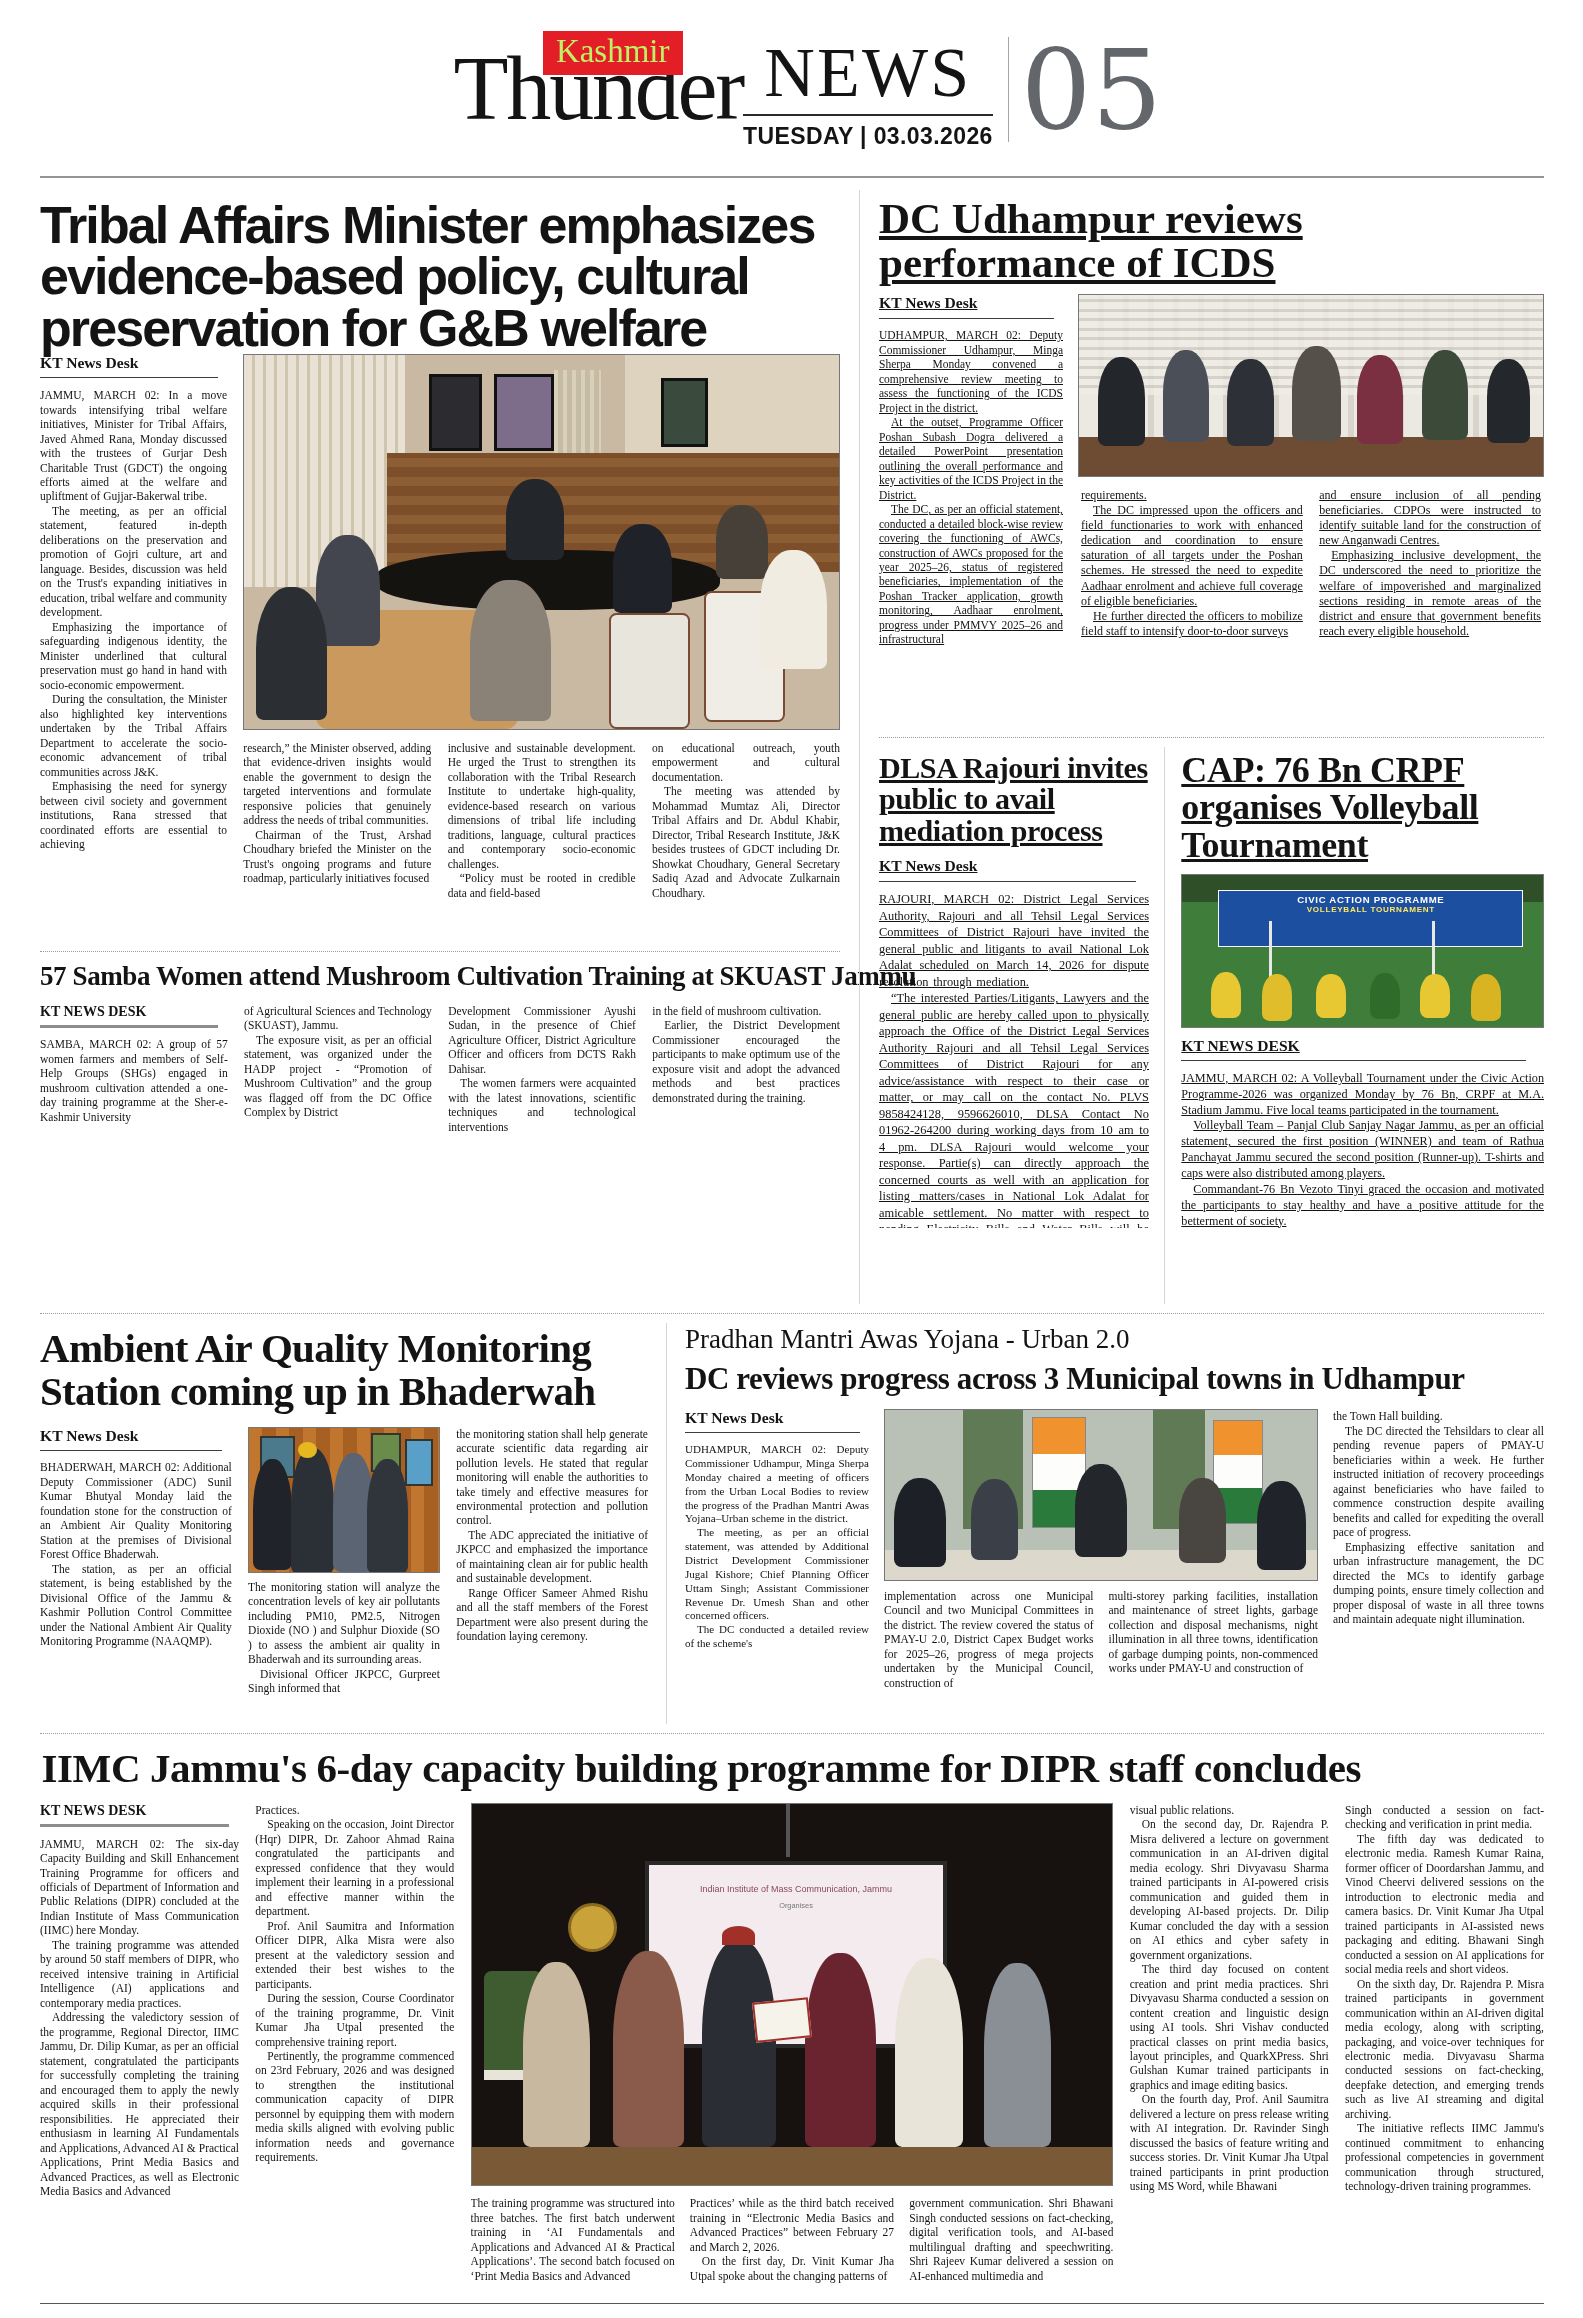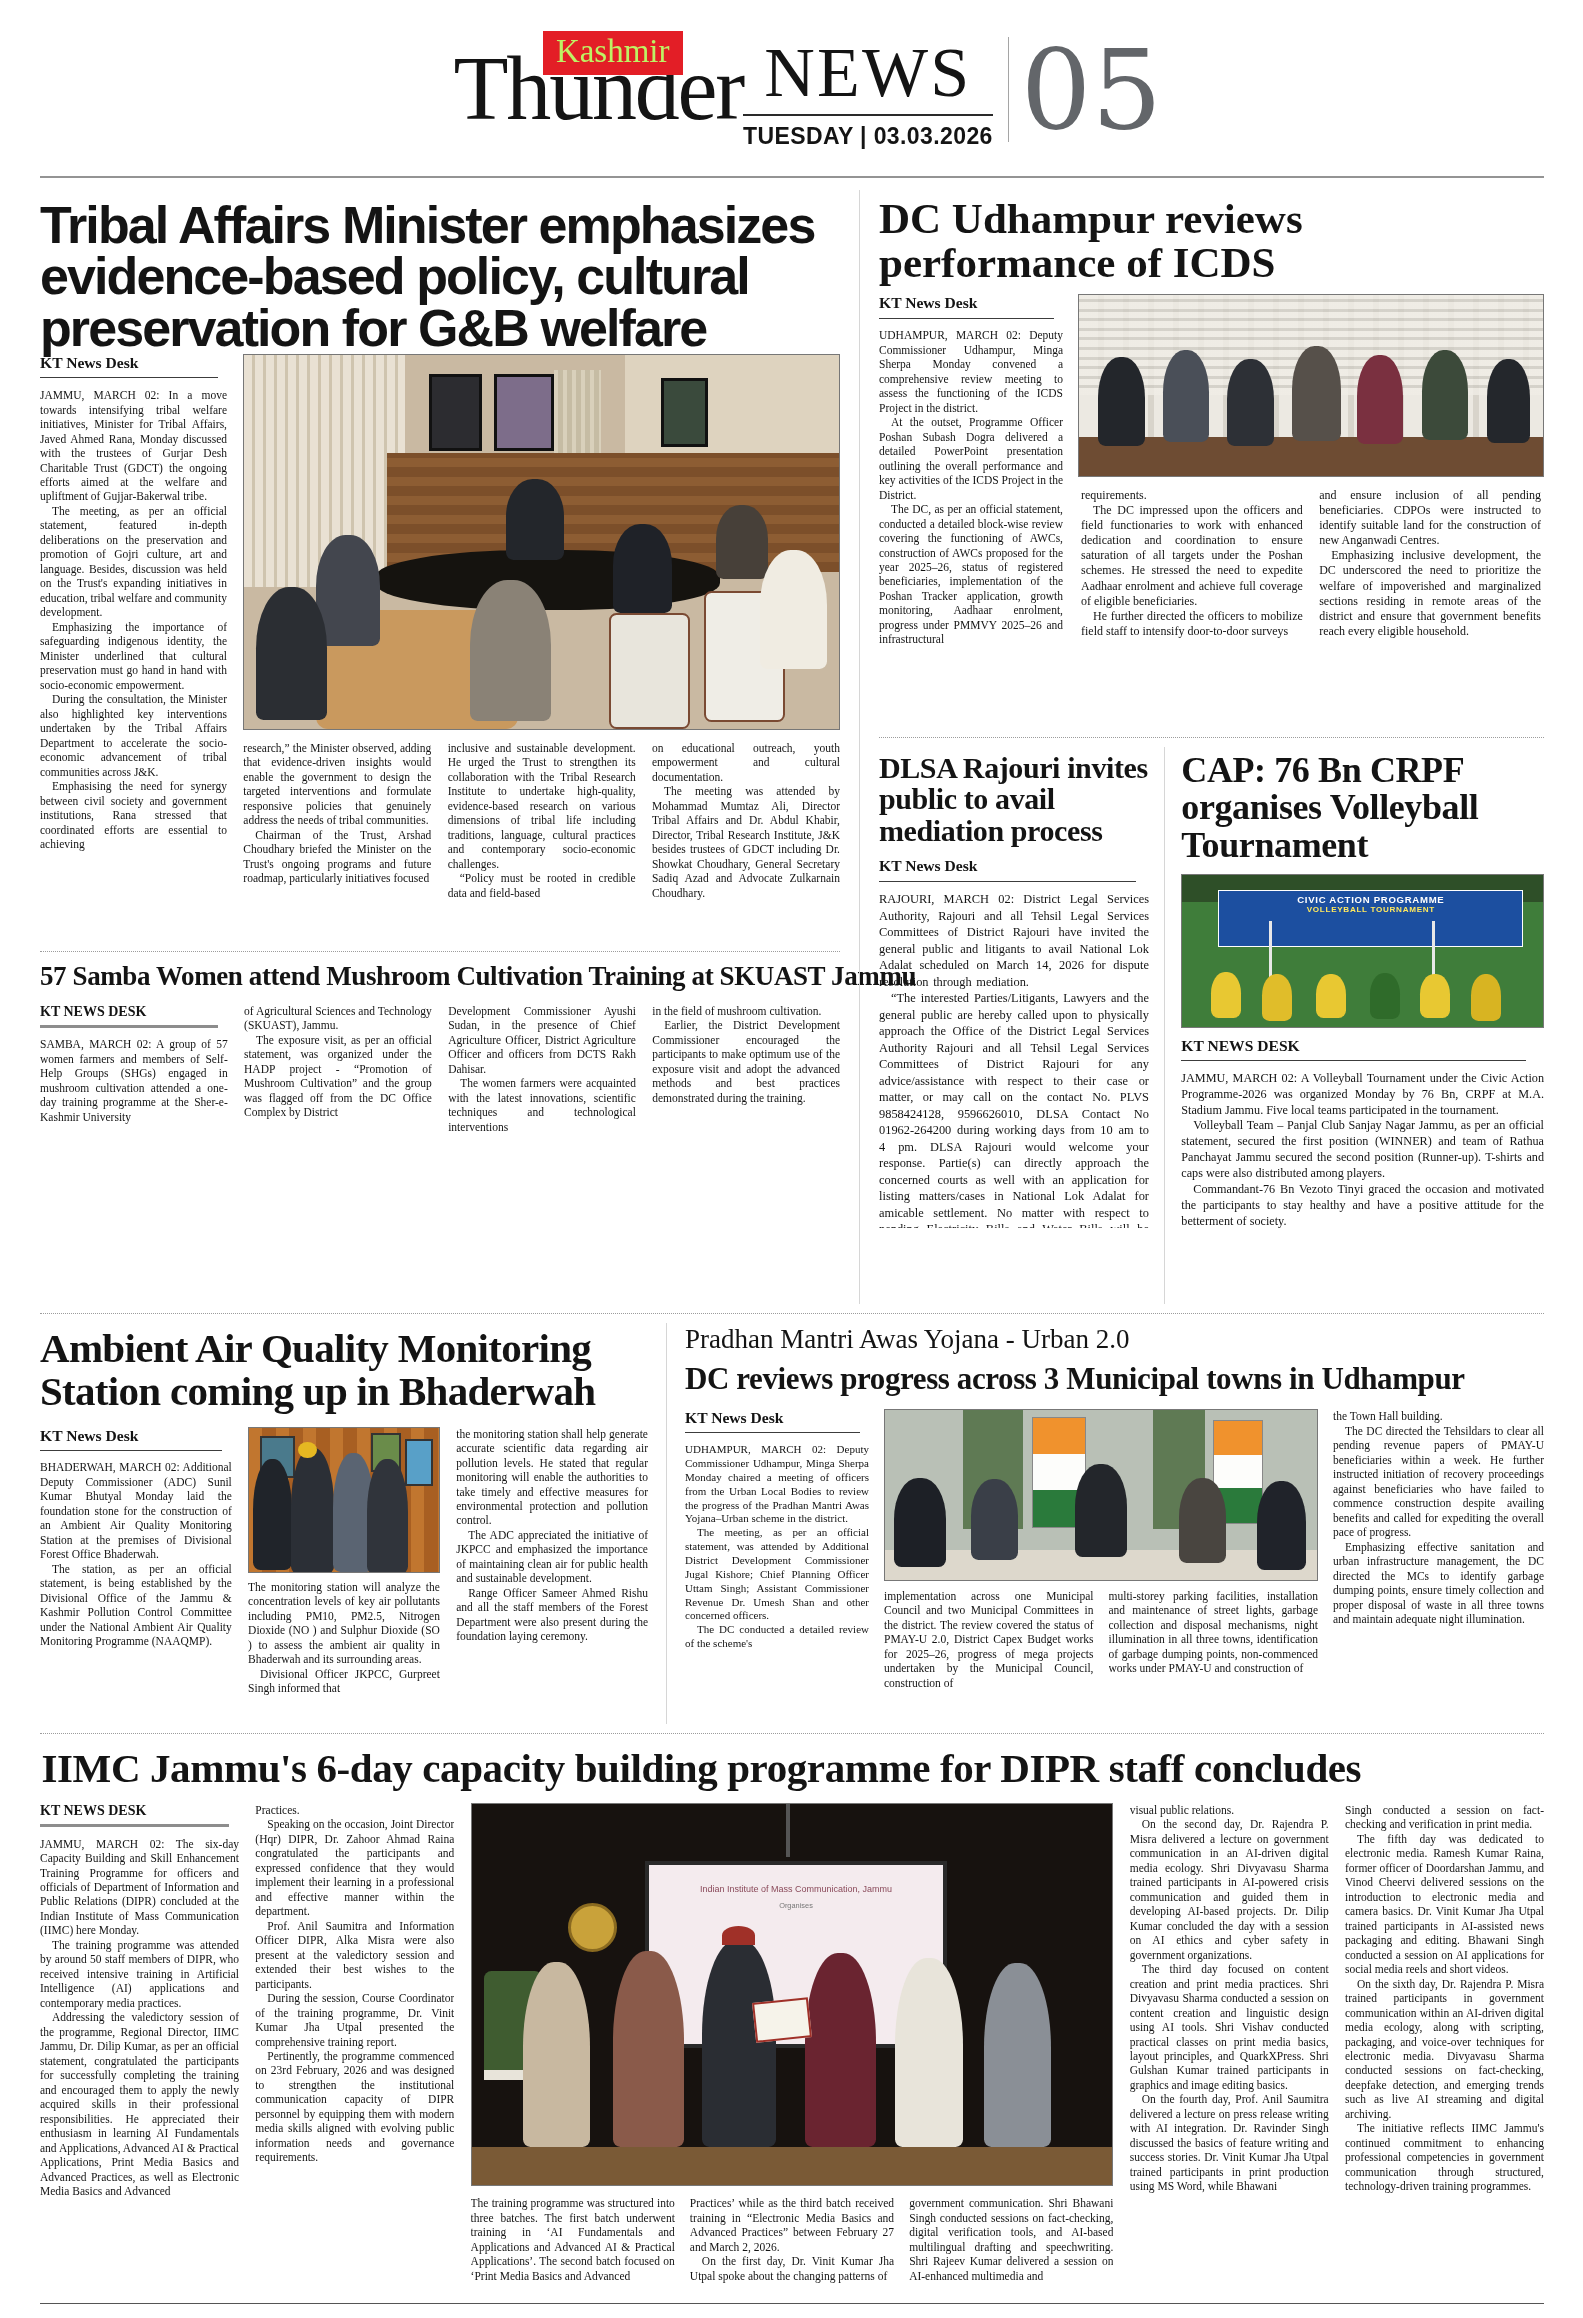--- a/index.html
+++ b/index.html
@@ -33,21 +33,21 @@
   .h-sans{font-family:"Liberation Sans",sans-serif;font-weight:bold;letter-spacing:-1.9px;
       line-height:.99;white-space:pre-line;}
   .h-serif{font-family:"Liberation Serif",serif;font-weight:bold;white-space:pre-line;}
   .dotdiv{border-top:1.5px dotted #9c9c9c;margin:9px 0;}
   .photo{position:relative;overflow:hidden;border:0.7px solid #777;}
   .fig{position:absolute;border-radius:46% 46% 7.4px 7.4px;}
 
   
   .top-zone{display:grid;grid-template-columns:819px 1fr;column-gap:0;margin-top:12px;min-height:1070px;}
   .left-stack{padding-right:19px;}
-  .right-stack{border-left:0.7px solid #d6d6d6;padding-left:19px;}
+  .right-stack{border-left:0.7px solid #d6d6d6;padding-left:19px;text-decoration:underline;}
 
   
   .a1-head{font-size:52px;width:804px;}
   .a1-sub{font-family:"Liberation Sans",sans-serif;font-weight:bold;font-size:31px;
       letter-spacing:-1.1px;line-height:1.1;margin:10.4px 0 15px 0;white-space:pre-line;}
   .a1-body{display:grid;grid-template-columns:187px 1fr;column-gap:16.3px;}
   .a1-left .bcol{height:552px;}
   .a1-photo{height:374px;margin-bottom:10.4px;}
   .a1-cols{display:grid;grid-template-columns:repeat(3,1fr);column-gap:16.3px;}
   .a1-cols .bcol{height:201px;}

